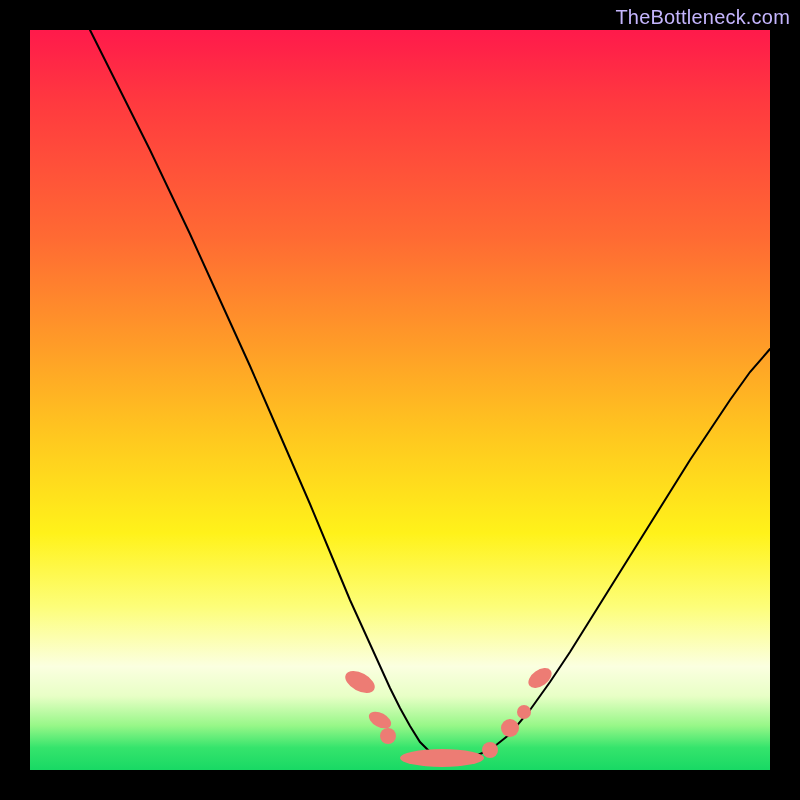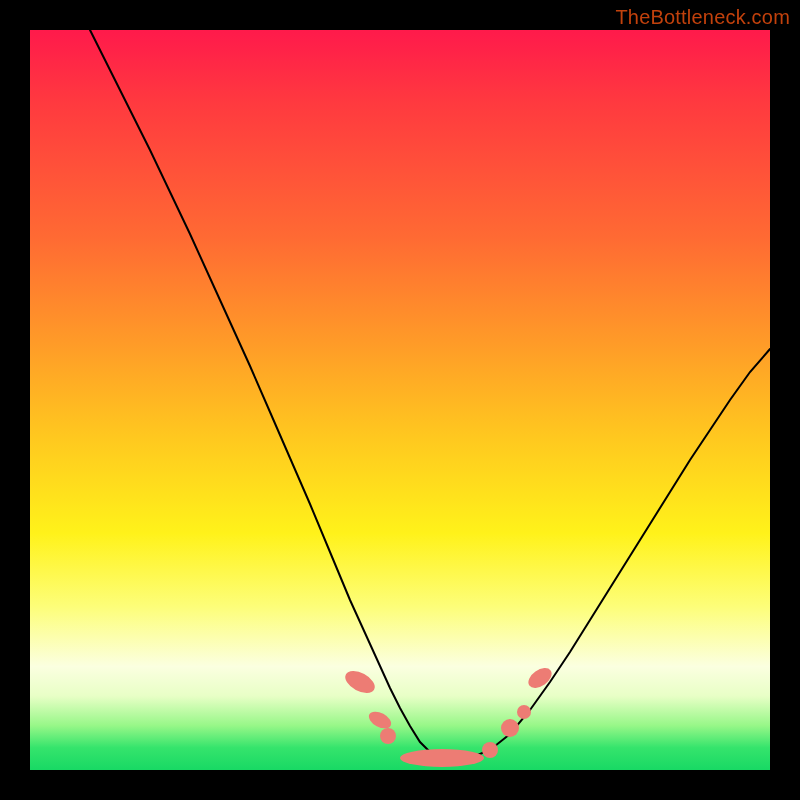--- a/index.html
+++ b/index.html
@@ -54,21 +54,21 @@
     stroke-linecap: round;
   }
   .marker {
     fill: #ed7c74;
     stroke: none;
   }
   .watermark {
     position: absolute;
     top: 6px;
     right: 10px;
-    color: #c2410c;
+    color: #c4b5fd;
     font-size: 20px;
     letter-spacing: 0.2px;
     user-select: none;
   }
 </style>
 </head>
 <body>
 
 <div class="stage">
 

